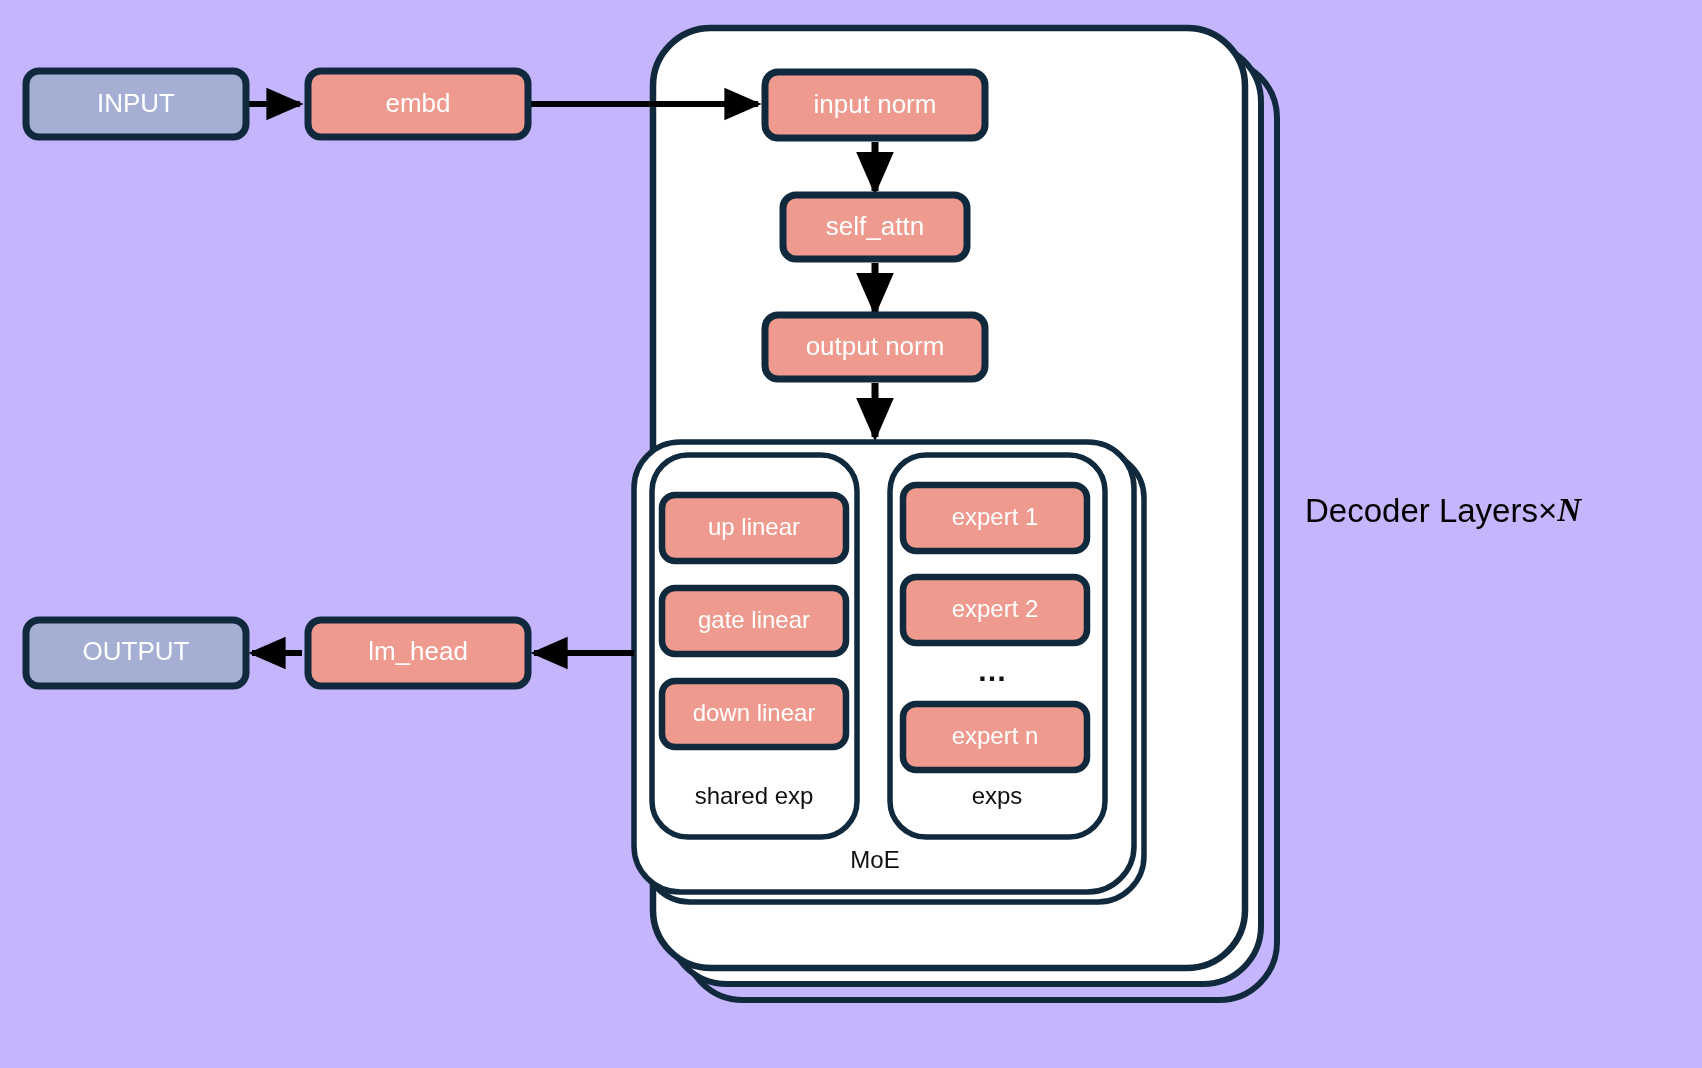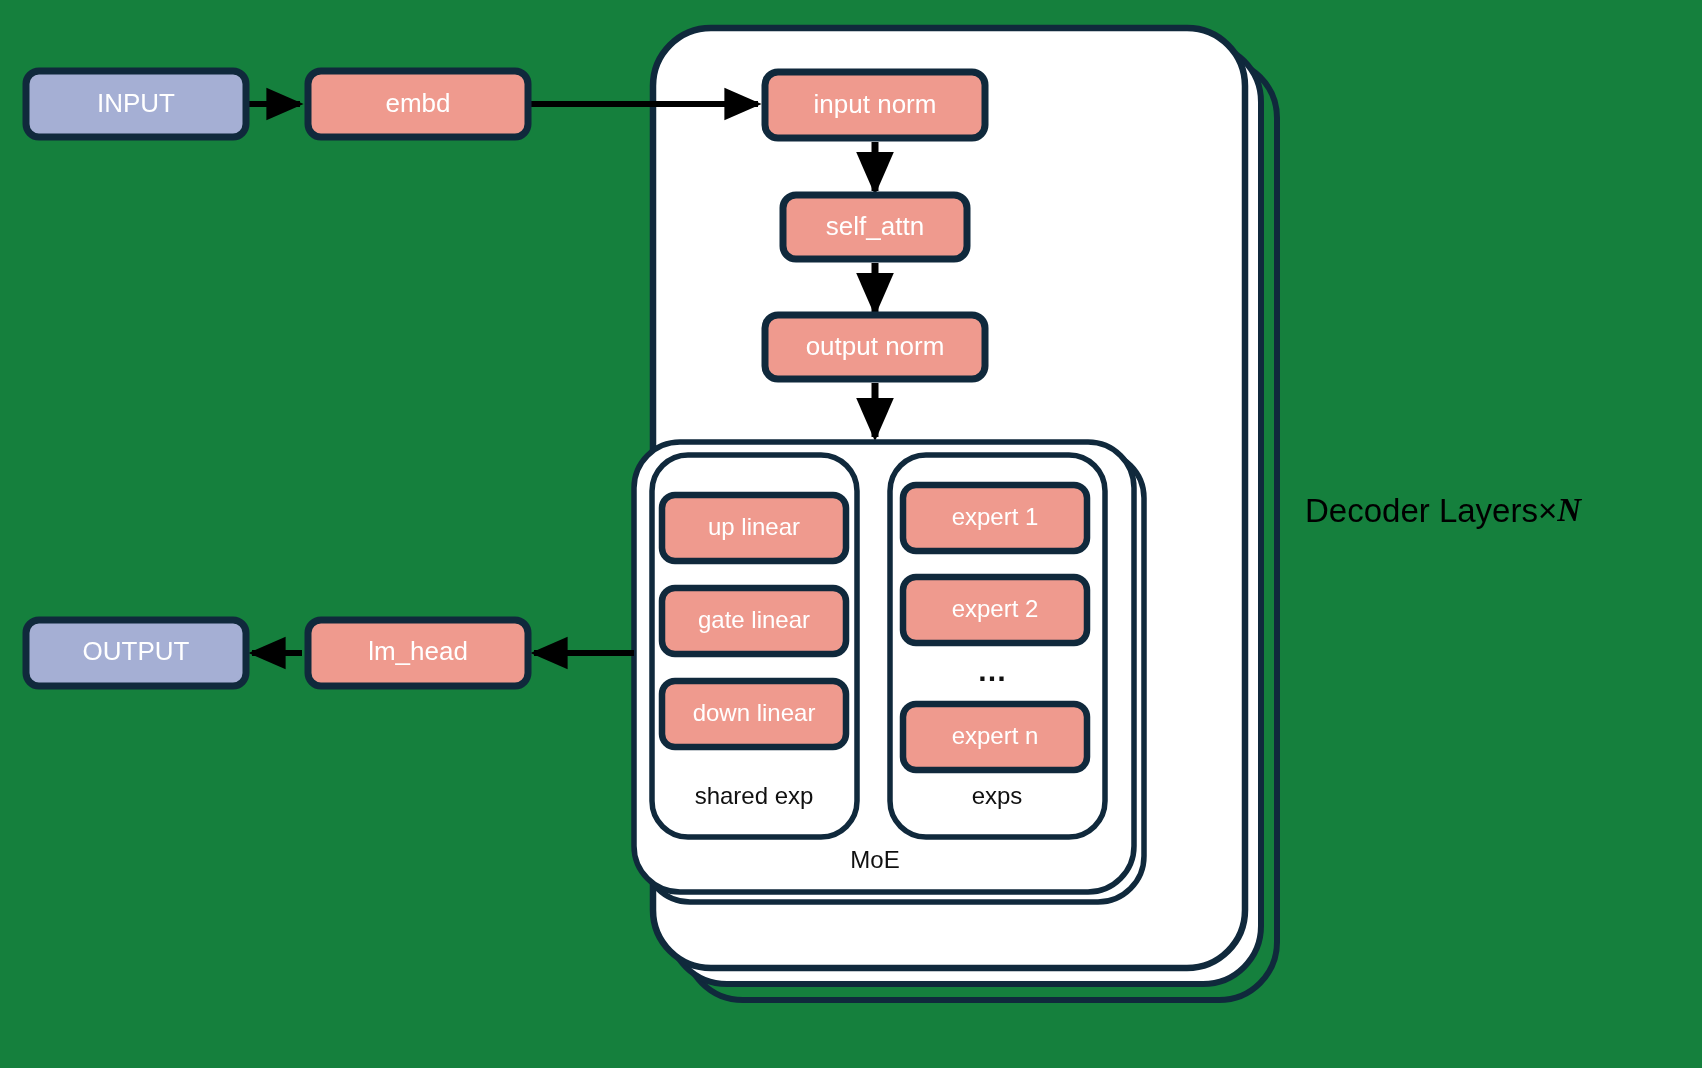--- a/index.html
+++ b/index.html
@@ -10,21 +10,21 @@
   body {
     width: 1702px;
     height: 1068px;
     font-family: "Liberation Sans", sans-serif;
     overflow: hidden;
   }
   #diagram-root {
     position: relative;
     width: 1702px;
     height: 1068px;
-    background: #15803d;
+    background: #c4b5fd;
   }
   svg.canvas {
     position: absolute;
     inset: 0;
     width: 1702px;
     height: 1068px;
     display: block;
   }
   .node-label {
     font-family: "Liberation Sans", sans-serif;

